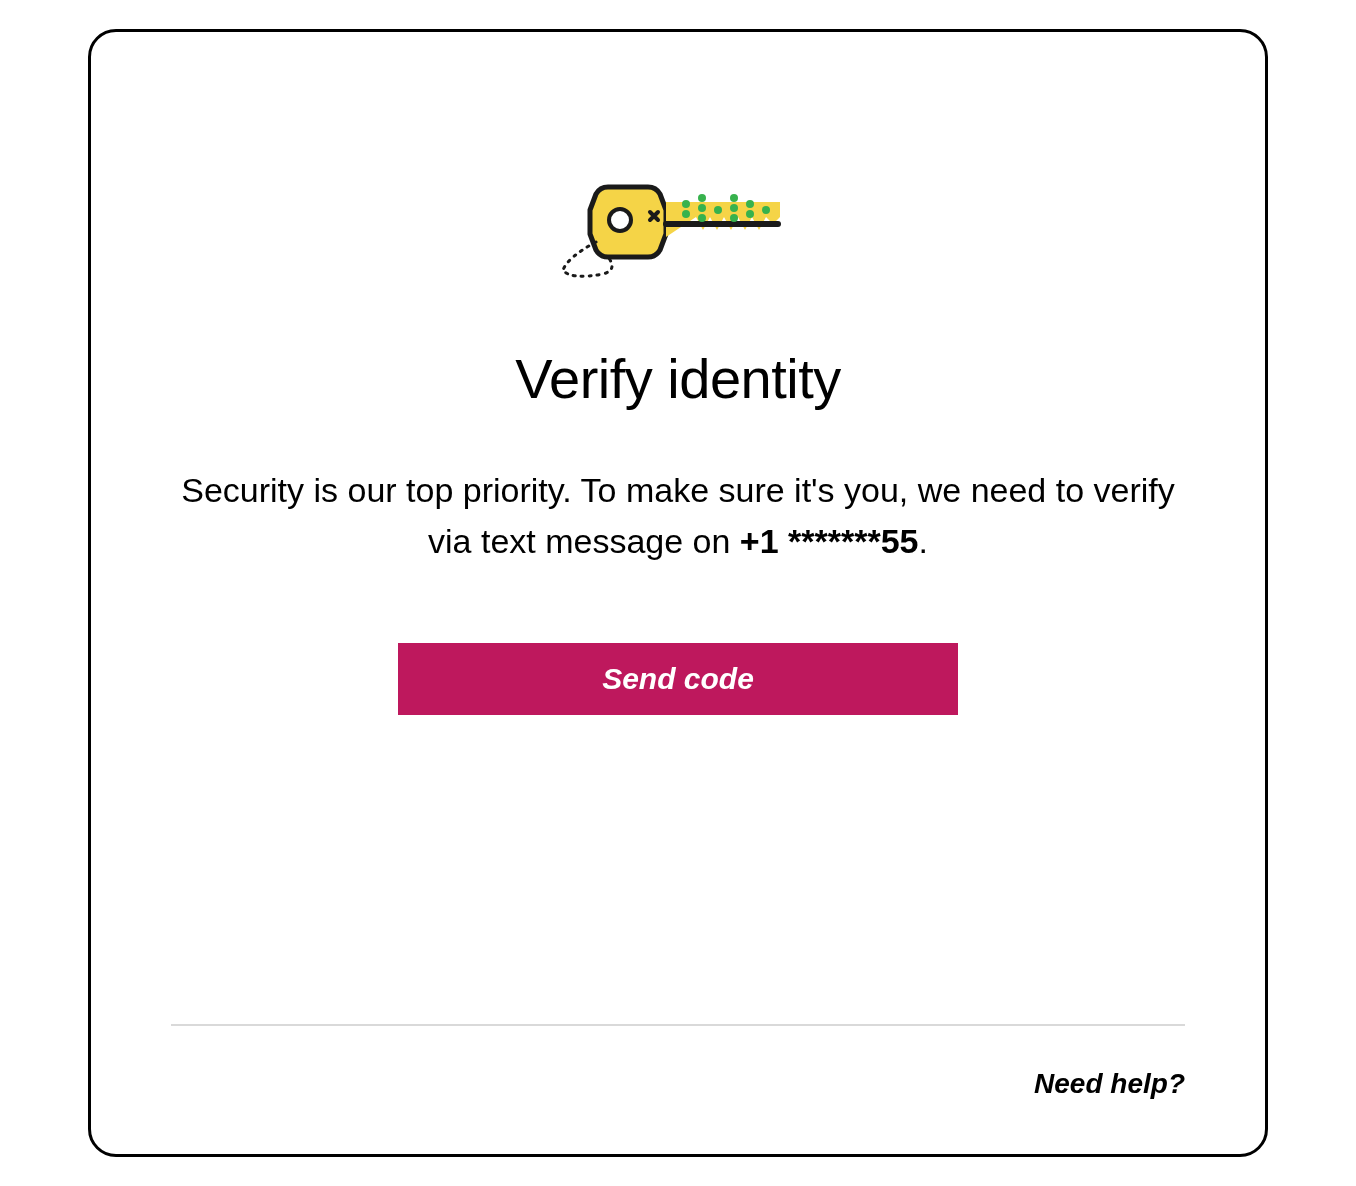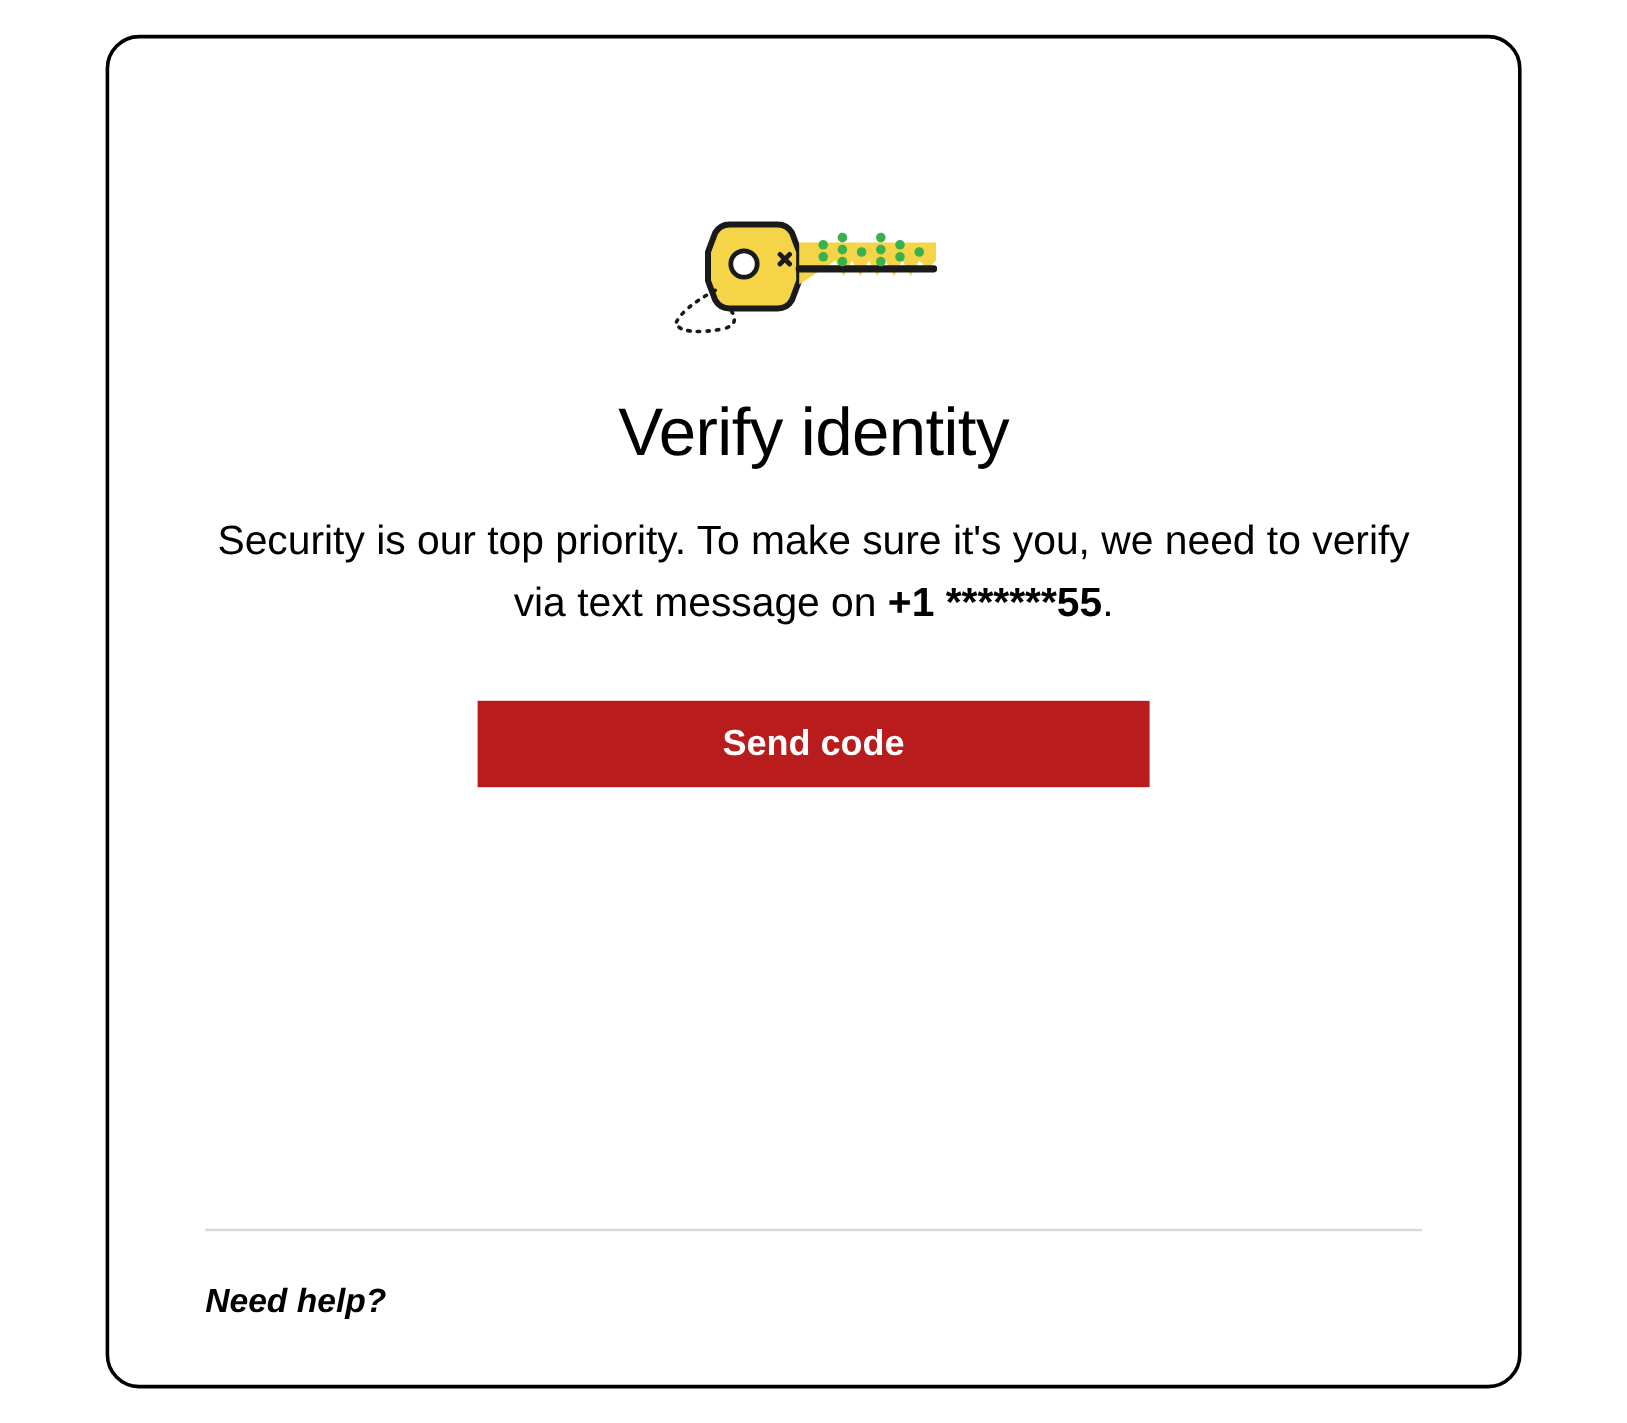--- a/index.html
+++ b/index.html
@@ -20,20 +20,21 @@
       width: 1180px;
       height: 1128px;
       background: #fff;
       border: 3px solid #000;
       border-radius: 28px;
       padding: 60px 80px 50px 80px;
       display: flex;
       flex-direction: column;
       align-items: center;
       position: relative;
+      gap: 20px;
     }
     .key-icon {
       margin-top: 70px;
       margin-bottom: 40px;
     }
     .heading {
       font-size: 56px;
       font-weight: 400;
       color: #000;
       text-align: center;
@@ -48,34 +49,35 @@
       line-height: 1.5;
       max-width: 1020px;
       margin-bottom: 56px;
     }
     .description .masked-phone {
       font-weight: 700;
     }
     .send-code-btn {
       width: 560px;
       height: 72px;
-      background: #b91c1c;
+      background: #be185d;
       color: #fff;
       border: none;
       font-size: 30px;
       font-weight: 700;
+      font-style: italic;
       cursor: pointer;
       font-family: inherit;
     }
     .footer {
       position: absolute;
       bottom: 48px;
       left: 80px;
       right: 80px;
-      text-align: left;
+      text-align: right;
     }
     .footer-divider {
       border: none;
       border-top: 2px solid #d9d9d9;
       margin-bottom: 42px;
     }
     .need-help {
       font-size: 28px;
       font-weight: 700;
       font-style: italic;

